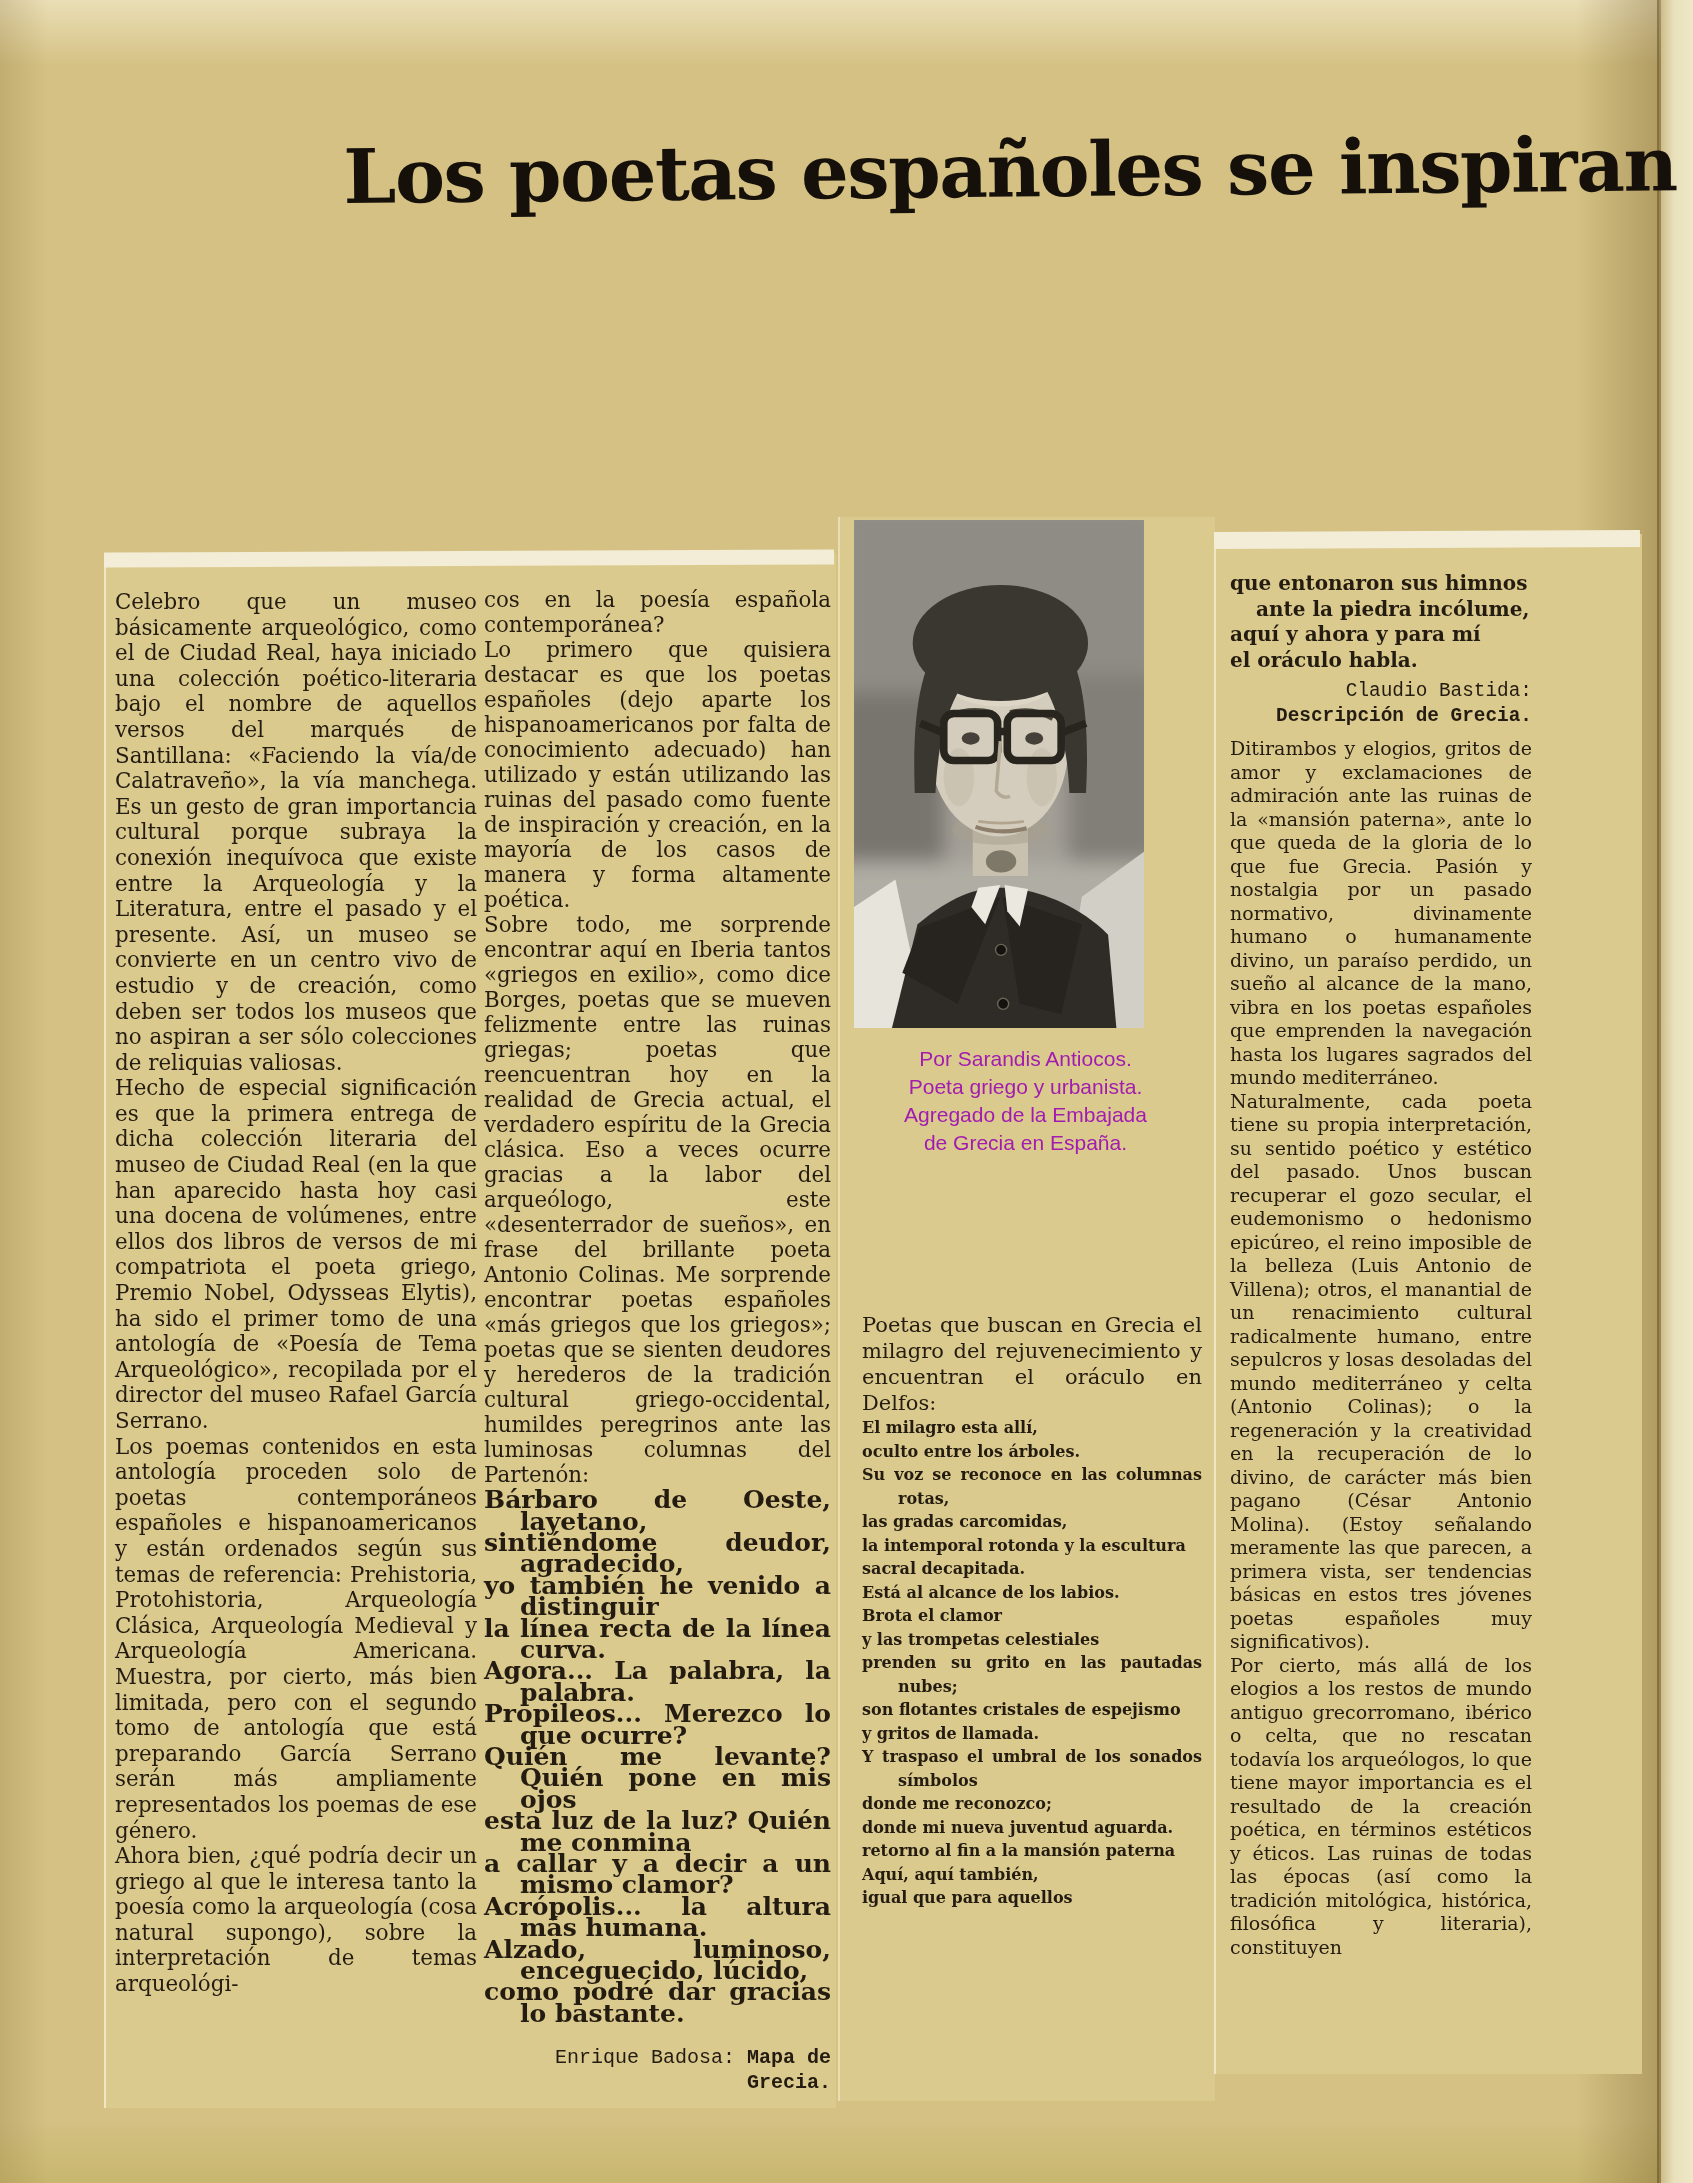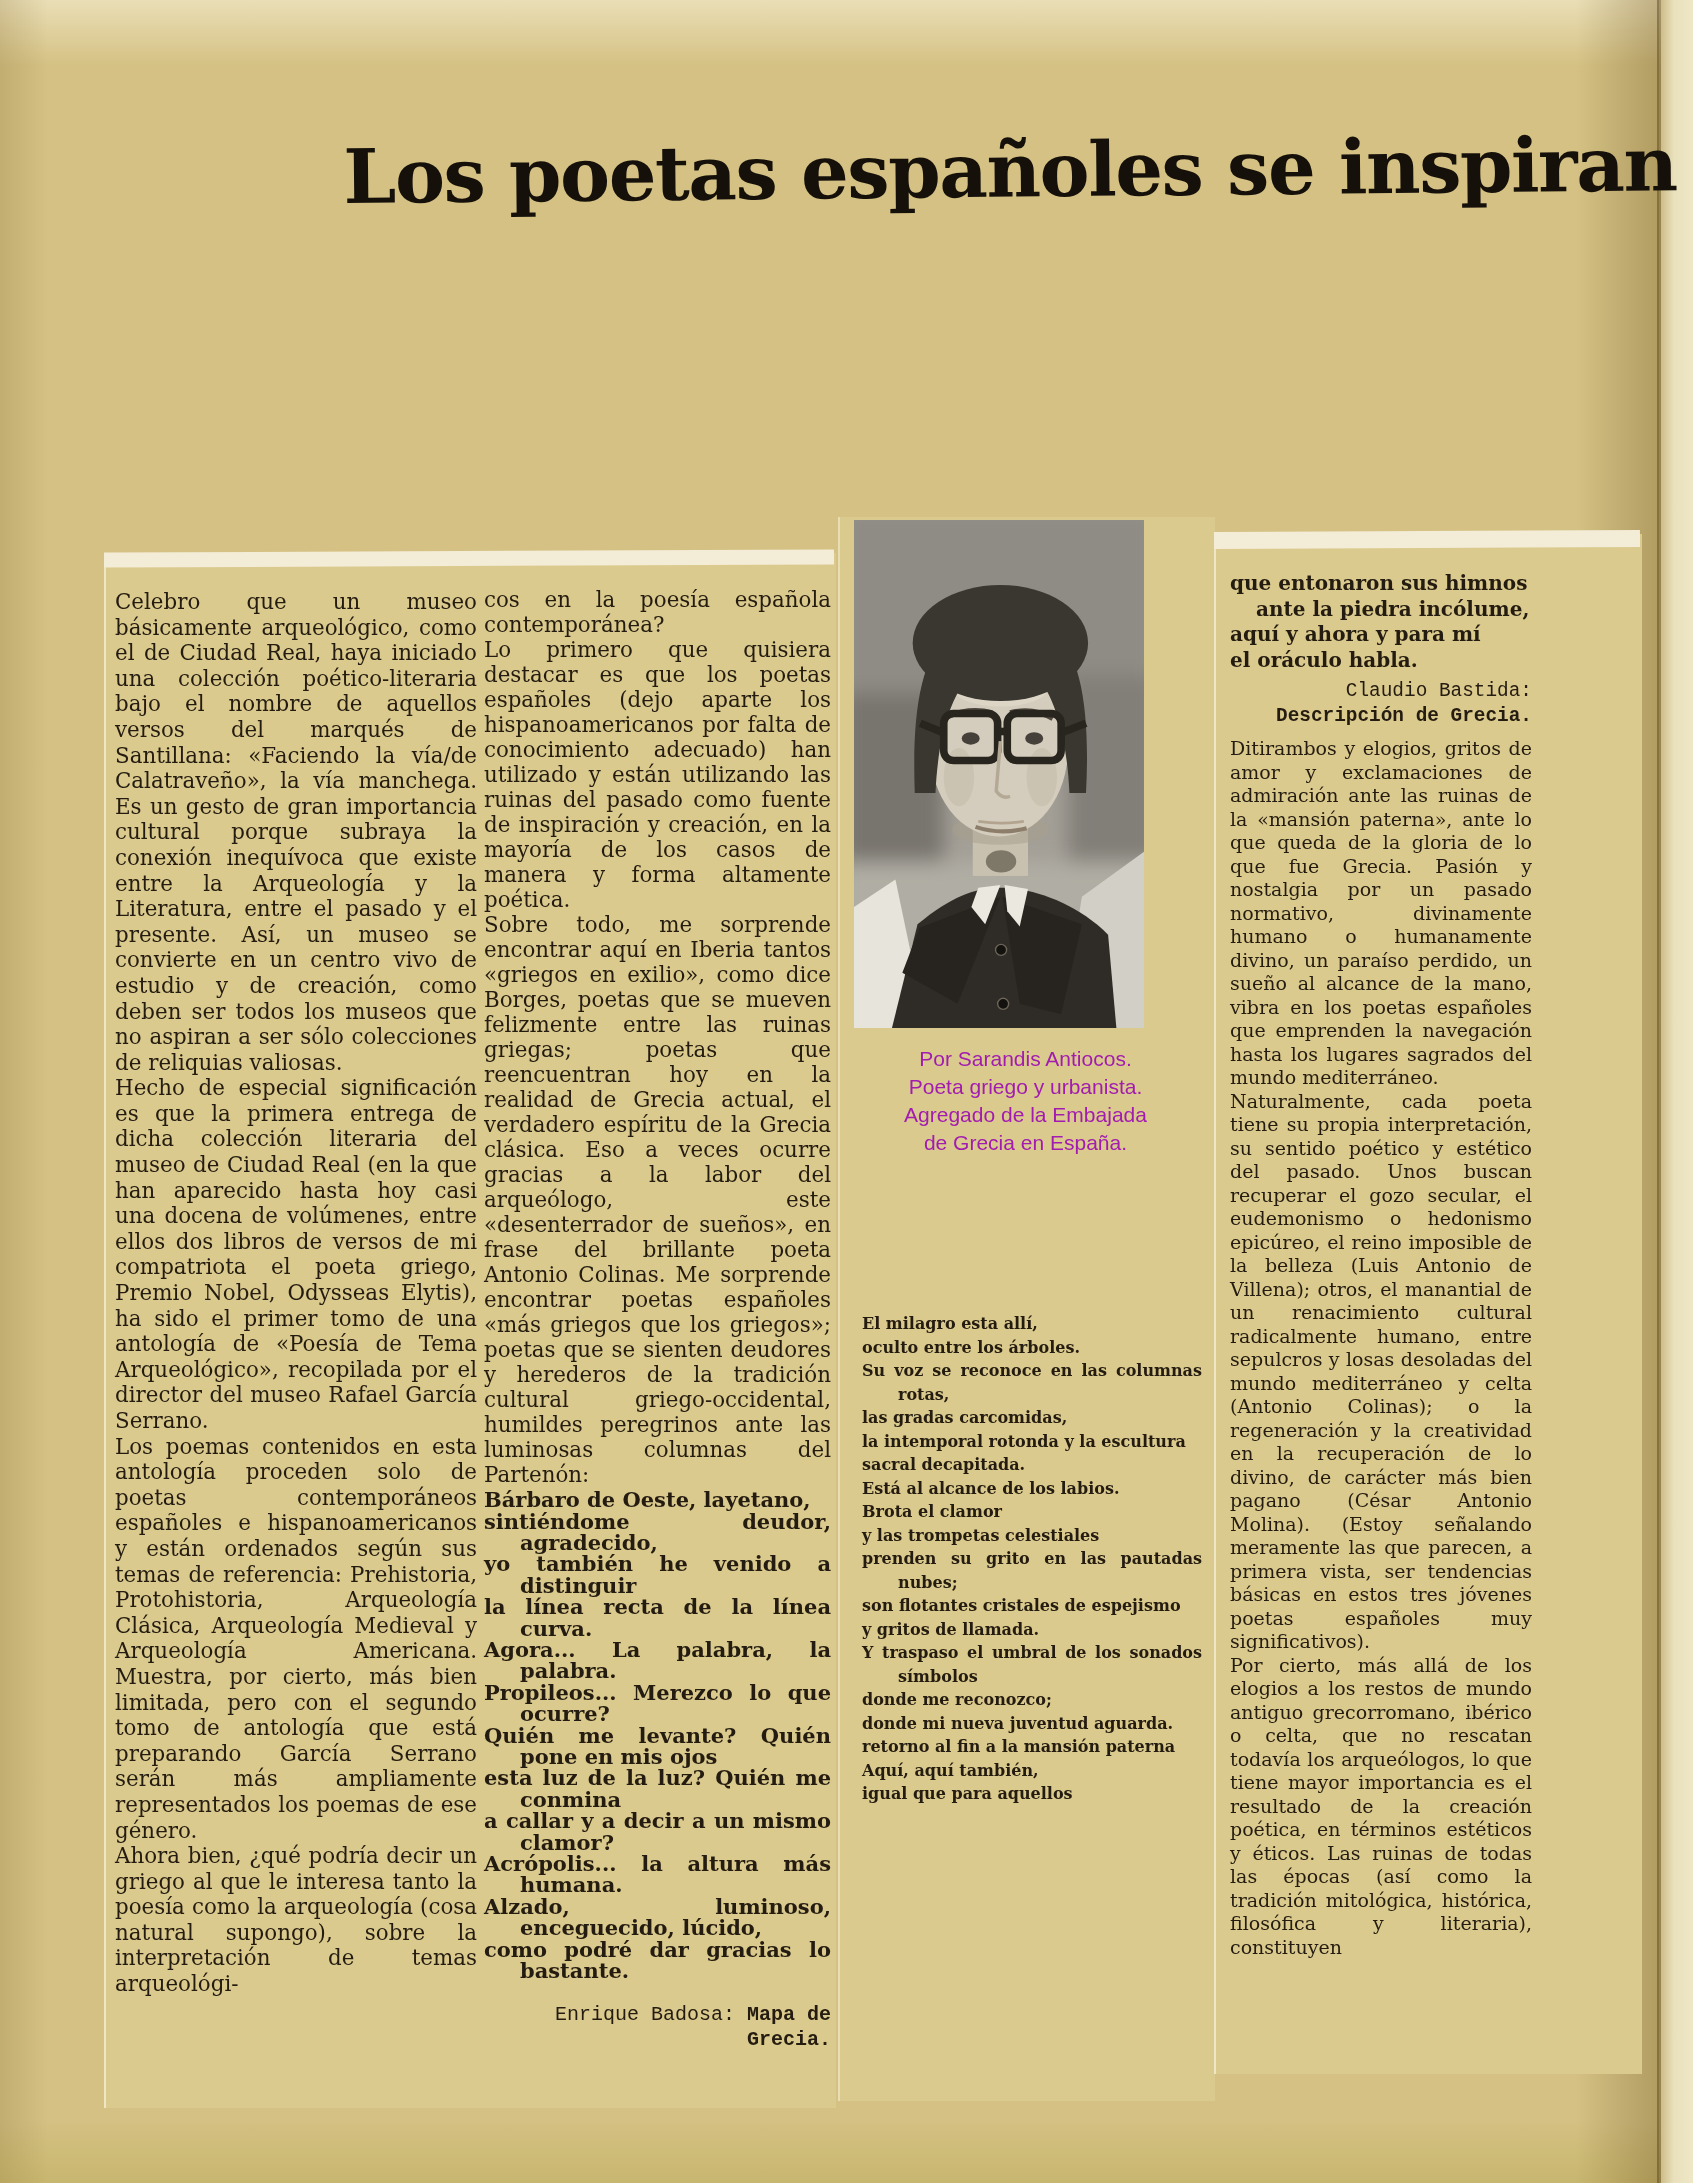--- a/index.html
+++ b/index.html
@@ -37,21 +37,21 @@
     color:#15100a; transform:rotate(-0.55deg); transform-origin:left bottom;
   }
   
   .col { position:absolute; text-align:justify; }
   .col p { margin:0; }
   #col1 { left:115px;  top:589px;  width:362px; font-size:21.4px;   line-height:25.6px; }
   #col2 { left:484px;  top:587px;  width:347px; font-size:21.4px;   line-height:25px; }
   #col3 { left:862px; top:1312px; width:340px; font-size:21px;   line-height:26px; }
   #col4 { left:1230px; top:571px;  width:302px; font-size:19px; line-height:23.5px; }
   .poem { font-weight:bold; }
-  #col2 .poem { font-size:21px; line-height:21.4px; margin-top:2.1px; }
+  #col2 .poem { font-size:25px; line-height:21.4px; margin-top:2.1px; }
   #col3 .poem { font-size:16px; line-height:23.5px; }
   #col4 .poem { font-size:20px; line-height:25.6px; }
   .pl { padding-left:36px; text-indent:-36px; }
   #col4 .pl.indented { padding-left:26px; text-indent:0; }
   .attrib { text-align:right;font-family:Liberation Mono, monospace; }
   #col2 .attrib { margin-top:21px; font-size:20px; }
   #col4 .attrib { margin:5.5px 0 8.3px; font-size:19.4px; line-height:25px; }
   .attrib .work { font-weight:bold; }
   
   .photo { position:absolute; left:854px; top:520px; width:290px; height:508px; }
@@ -170,20 +170,21 @@
       <div class="pl">Alzado, luminoso, enceguecido, lúcido,</div>
       <div class="pl">como podré dar gracias lo bastante.</div>
     </div>
     <div class="attrib">
       <span class="name">Enrique Badosa:</span>
       <span class="work">Mapa de Grecia.</span>
     </div>
   </div>
 
   <div class="col" id="col3">
+    <p>Poetas que buscan en Grecia el milagro del rejuvenecimiento y encuentran el oráculo en Delfos:</p>
     <div class="poem">
       <div class="pl">El milagro esta allí,</div>
       <div class="pl">oculto entre los árboles.</div>
       <div class="pl">Su voz se reconoce en las columnas rotas,</div>
       <div class="pl">las gradas carcomidas,</div>
       <div class="pl">la intemporal rotonda y la escultura</div>
       <div class="pl">sacral decapitada.</div>
       <div class="pl">Está al alcance de los labios.</div>
       <div class="pl">Brota el clamor</div>
       <div class="pl">y las trompetas celestiales</div>

